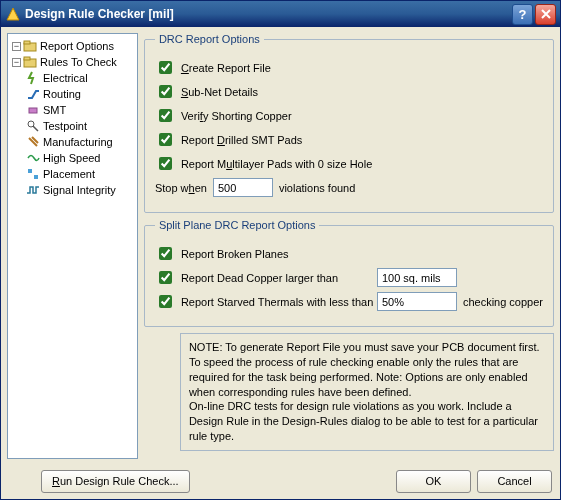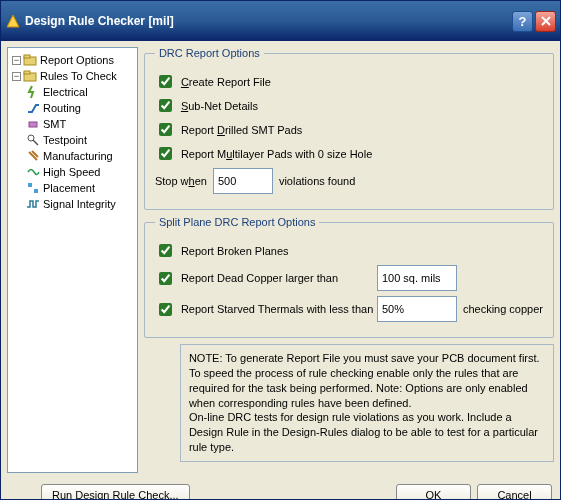--- a/index.html
+++ b/index.html
@@ -7,21 +7,21 @@
     margin: 0;
     font-family: Tahoma, Arial, sans-serif;
     font-size: 11px;
     background: #ece9d8;
     width: 561px;
     height: 500px;
     overflow: hidden;
     border: 1px solid #0a246a;
   }
   .titlebar {
-    height: 40px;
+    height: 26px;
     background: linear-gradient(to bottom, #3a6ea5 0%, #2a5a95 50%, #0a246a 100%);
     display: flex;
     align-items: center;
     padding: 8px 4px;
     color: white;
     font-weight: bold;
   }
   .titlebar .app-icon {
     width: 16px; height: 16px;
     display: inline-flex;
@@ -101,21 +101,21 @@
     margin: 5px 0;
     gap:6px;
   }
   .chk-row input[type=checkbox]{
     width:13px; height:13px;
     accent-color:#2a7a2a;
   }
   .chk-row label { white-space:nowrap; }
   .chk-row input[type=text]{
     border:1px solid #7f9db9;
-    height:26px;
+    height:19px;
     padding:1px 4px;
     font-size:11px;
     font-family:inherit;
   }
   .note-box {
     border: 1px solid #a8b8c8;
     padding: 6px 8px;
     font-size:11px;
     line-height:1.35;
     background:#ece9d8;
@@ -265,20 +265,24 @@
       <div class="chk-row">
         <input type="checkbox" checked="" style="">
         <label><span class="u">C</span><span>reate Report File</span></label>
       </div>
       <div class="chk-row">
         <input type="checkbox" checked="" style="">
         <label><span class="u">S</span>ub-Net Details</label>
       </div>
       <div class="chk-row">
         <input type="checkbox" checked="" style="">
+        <label>Veri<span class="u">f</span>y Shorting Copper</label>
+      </div>
+      <div class="chk-row">
+        <input type="checkbox" checked="" style="">
         <label>Report <span class="u">D</span>rilled SMT Pads</label>
       </div>
       <div class="chk-row">
         <input type="checkbox" checked="" style="">
         <label>Report M<span class="u">u</span>ltilayer Pads with 0 size Hole</label>
       </div>
       <div class="chk-row">
         <label>Stop w<span class="u">h</span>en</label>
         <input type="text" style="width: 60px;" value="500">
         <label>violations found</label>

